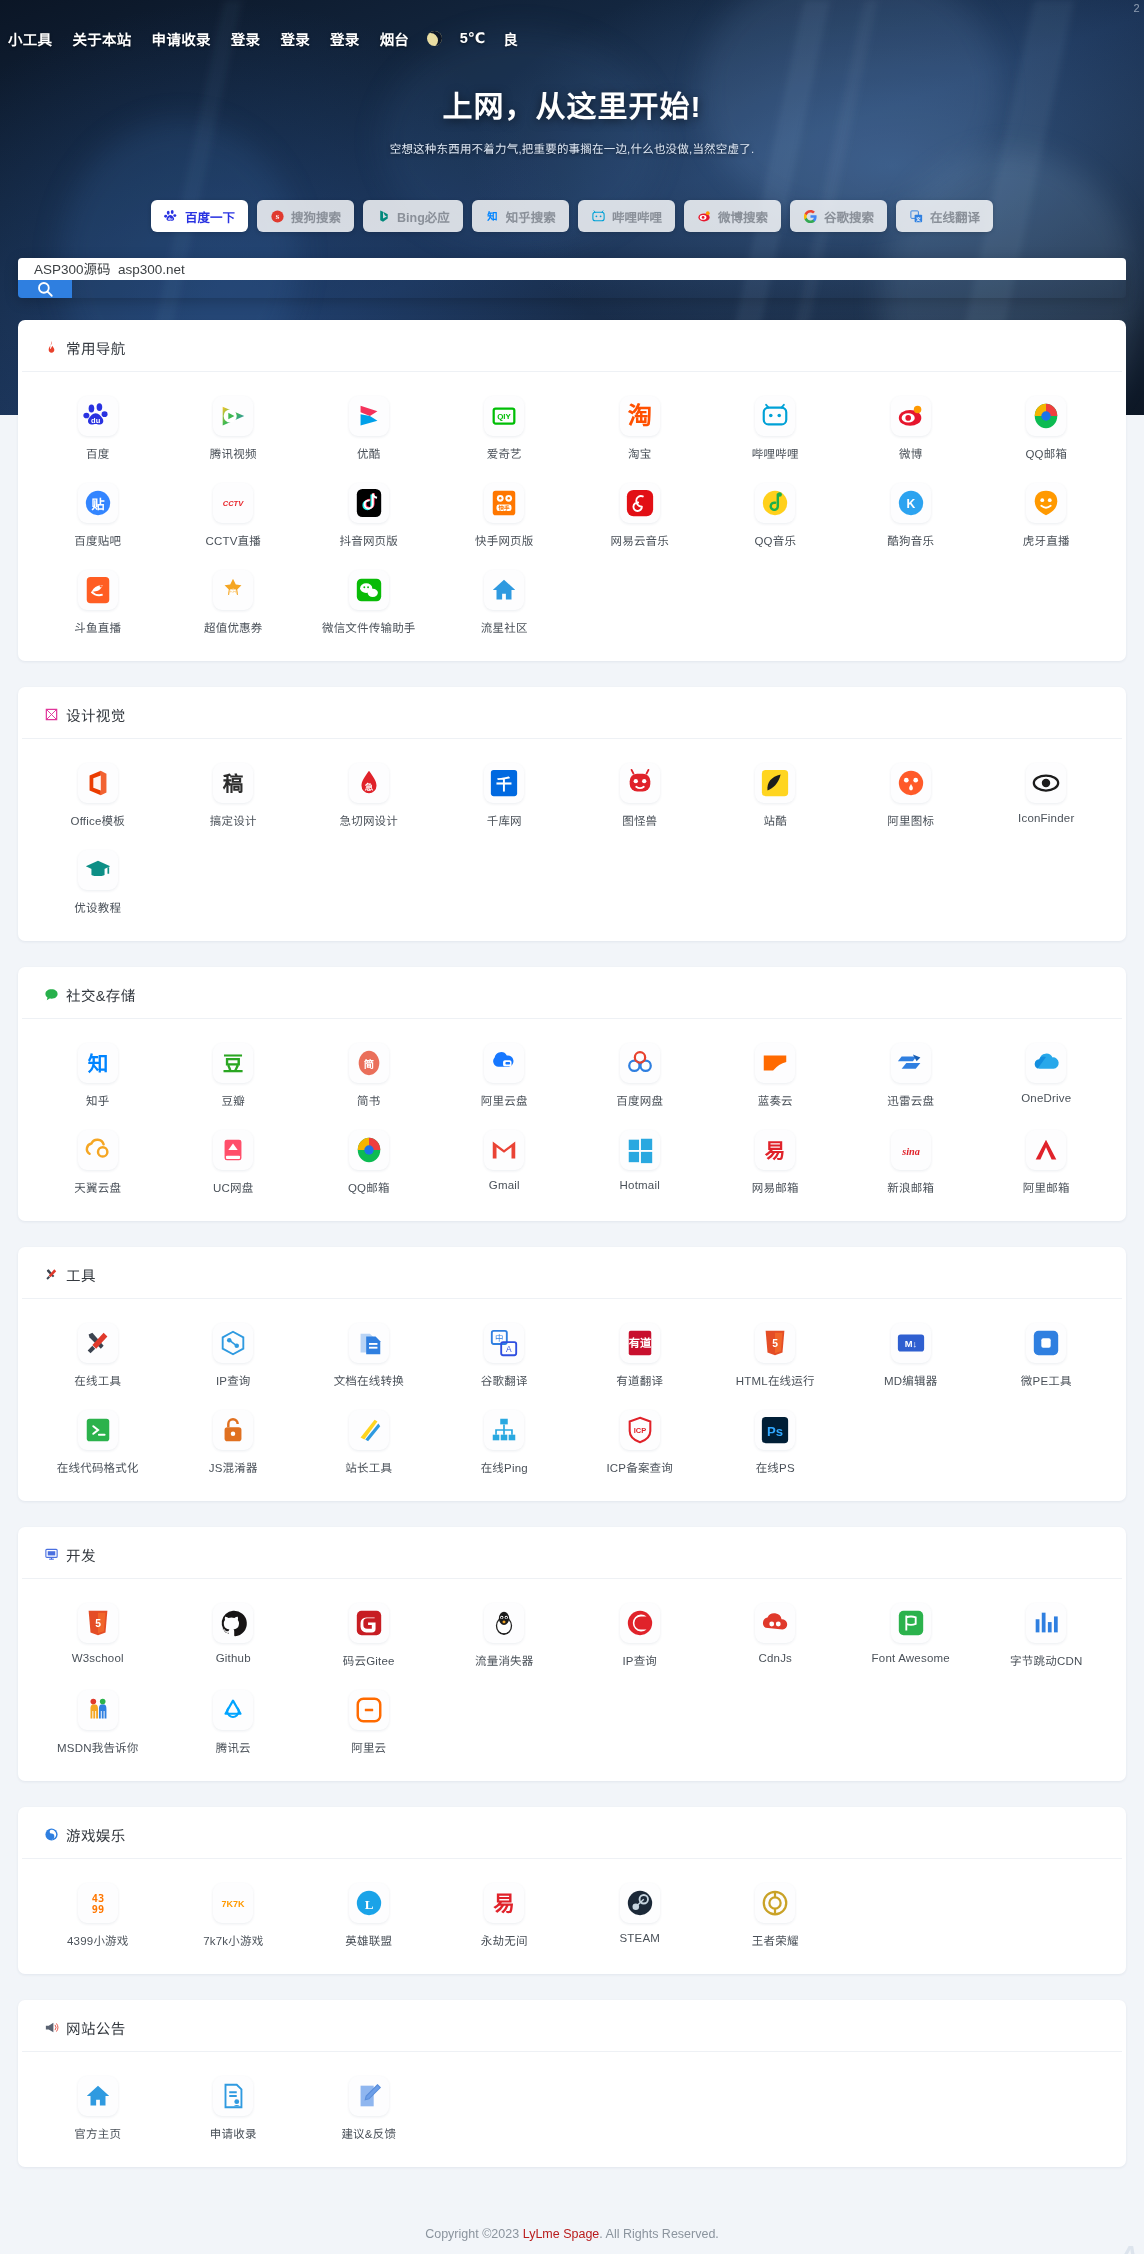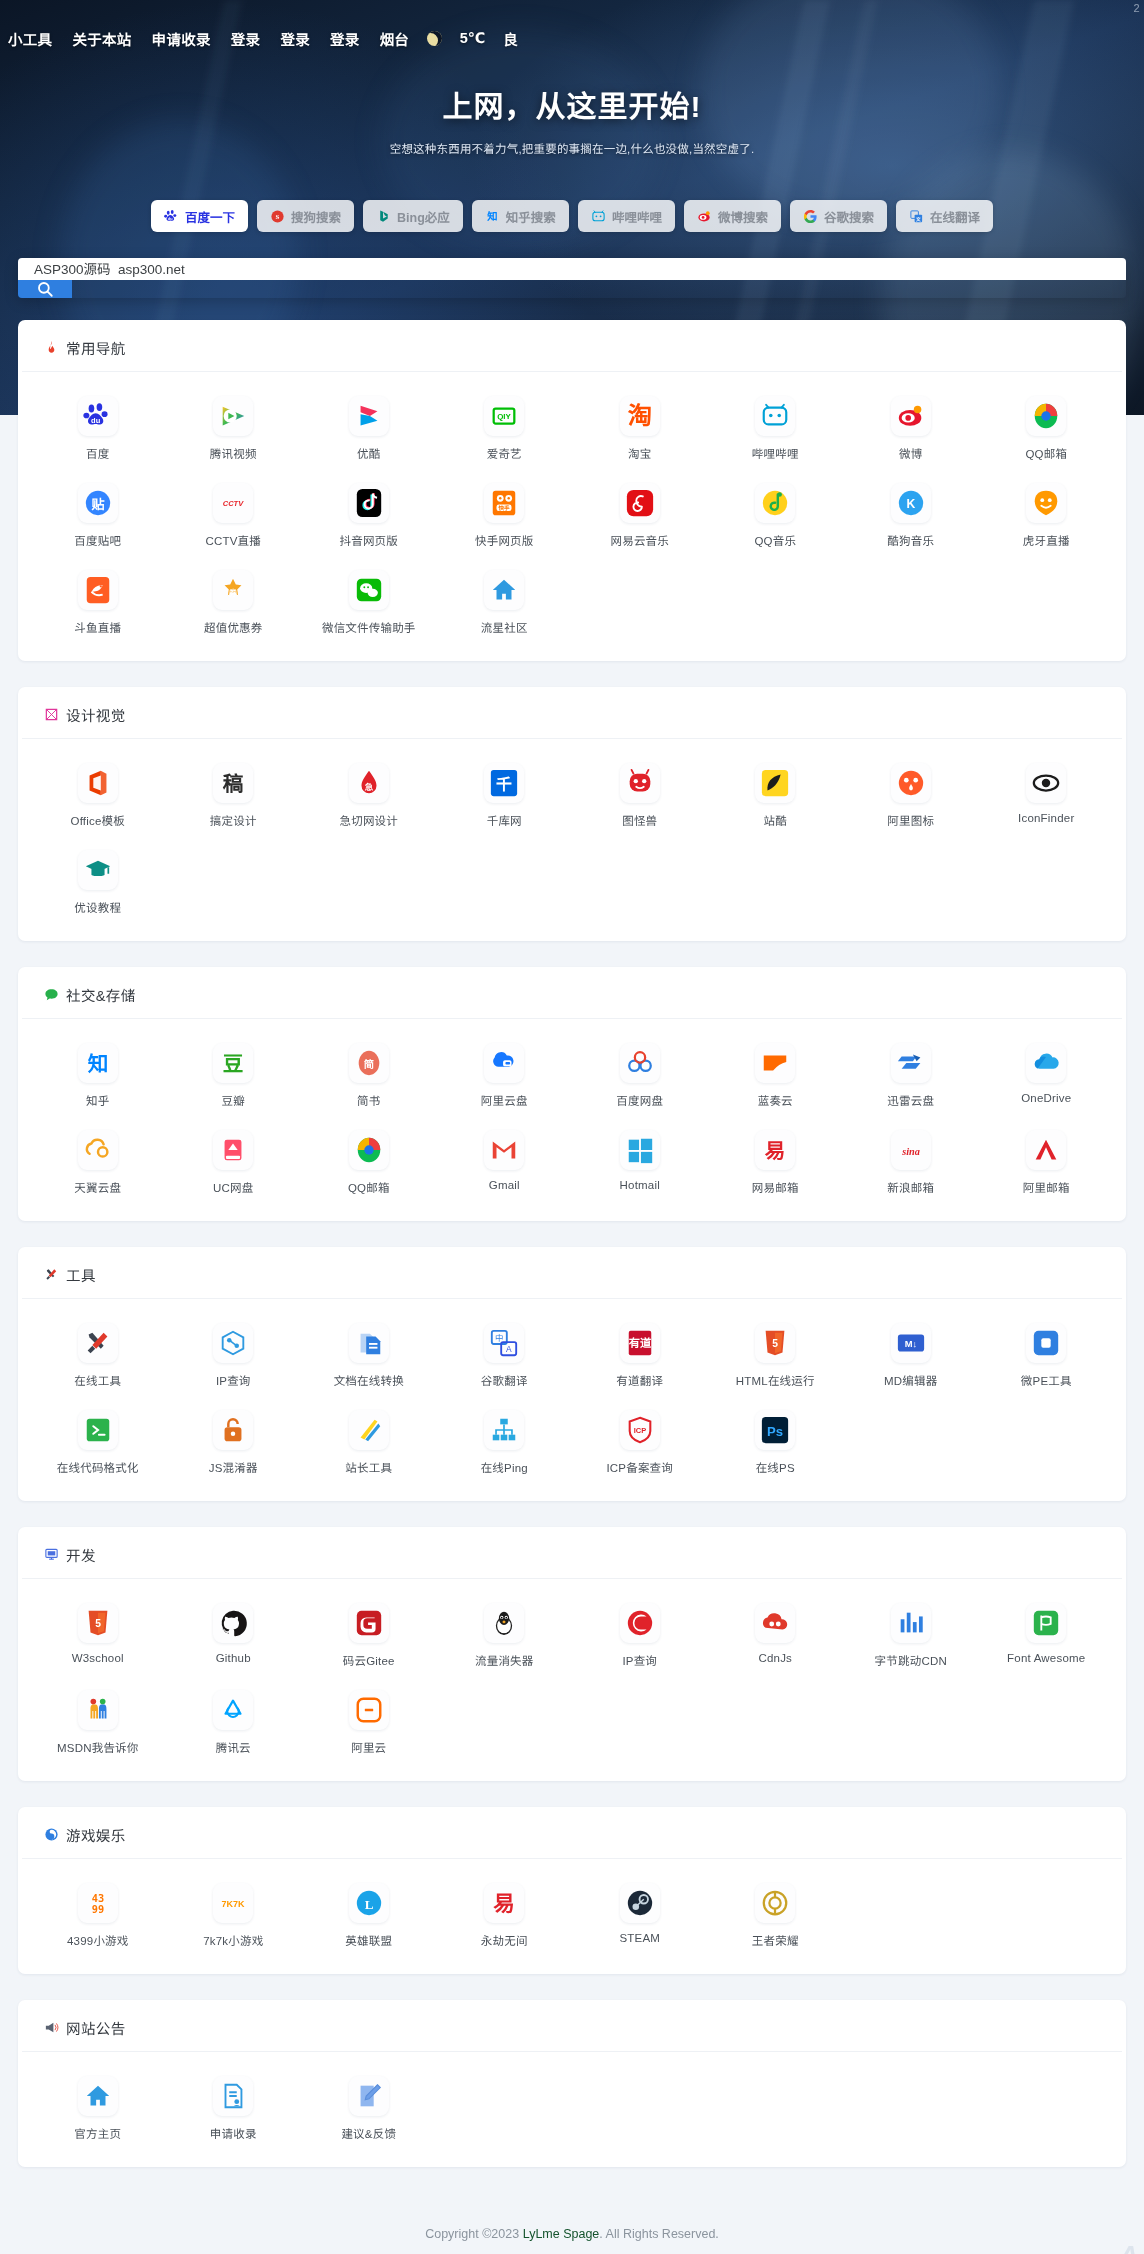--- a/index.html
+++ b/index.html
@@ -158,21 +158,21 @@
   .ilabel {
     margin-top: 9px; font-size: 11.5px; color: #4a5159;
     text-align: center; white-space: nowrap; letter-spacing: .2px;
   }
 
   
   .footer {
     text-align: center; padding: 30px 0 34px;
     font-size: 12.5px; color: #8b949e;
   }
-  .footer a { color: #14532d; text-decoration: none; }
+  .footer a { color: #b91c1c; text-decoration: none; }
   .corner-mark {
     position: absolute; right: 6px; bottom: 4px;
     font-size: 26px; color: #d6dfe9; font-style: italic; font-weight: 700;
     opacity: .75;
   }
 </style>
 </head>
 <body>
 
 <div class="page">
@@ -1016,36 +1016,36 @@
                 <path d="M6 21 a6 6 0 0 1 2-11 a8 8 0 0 1 15 2 a5.5 5.5 0 0 1 1 11z" fill="#e0392b"></path>
                 <circle cx="12.5" cy="17" r="2.6" fill="#fff"></circle>
                 <circle cx="19.5" cy="17" r="2.6" fill="#fff"></circle>
               </svg>
             </span>
         <span class="ilabel">CdnJs</span>
       </a>
           <a href="#" class="item">
         <span class="ibox">
               <svg width="30" height="30" viewBox="0 0 32 32">
+                <rect x="3" y="3" width="26" height="26" rx="5" fill="#2bb24c"></rect>
+                <path d="M11 8 v16 M11 10 q5-2 10 0 v7 q-5 2 -10 0z" stroke="#fff" stroke-width="2" fill="none"></path>
+              </svg>
+            </span>
+        <span class="ilabel">Font Awesome</span>
+      </a>
+          <a href="#" class="item">
+        <span class="ibox">
+              <svg width="30" height="30" viewBox="0 0 32 32">
                 <rect x="5" y="12" width="4" height="14" fill="#2f7fe0"></rect>
                 <rect x="11.5" y="5" width="4" height="21" fill="#2f7fe0"></rect>
                 <rect x="18" y="15" width="4" height="11" fill="#2f7fe0"></rect>
                 <rect x="24.5" y="9" width="4" height="17" fill="#2f7fe0"></rect>
               </svg>
             </span>
         <span class="ilabel">字节跳动CDN</span>
-      </a>
-          <a href="#" class="item">
-        <span class="ibox">
-              <svg width="30" height="30" viewBox="0 0 32 32">
-                <rect x="3" y="3" width="26" height="26" rx="5" fill="#2bb24c"></rect>
-                <path d="M11 8 v16 M11 10 q5-2 10 0 v7 q-5 2 -10 0z" stroke="#fff" stroke-width="2" fill="none"></path>
-              </svg>
-            </span>
-        <span class="ilabel">Font Awesome</span>
       </a>
           <a href="#" class="item">
         <span class="ibox">
               <svg width="30" height="30" viewBox="0 0 32 32">
                 <circle cx="11" cy="7" r="3" fill="#e0392b"></circle>
                 <circle cx="21" cy="7" r="3" fill="#2bb24c"></circle>
                 <path d="M11 10 c-3 0-3 3-3 5 v10 h2 v-8 h1 v8 h2 v-8 h1 v8 h2 V15 c0-2 0-5-3-5z" fill="#f5a623"></path>
                 <path d="M21 10 c-3 0-3 3-3 5 v10 h2 v-8 h1 v8 h2 v-8 h1 v8 h2 V15 c0-2 0-5-3-5z" fill="#2f7fe0" transform="translate(-1,0)"></path>
               </svg>
             </span>

